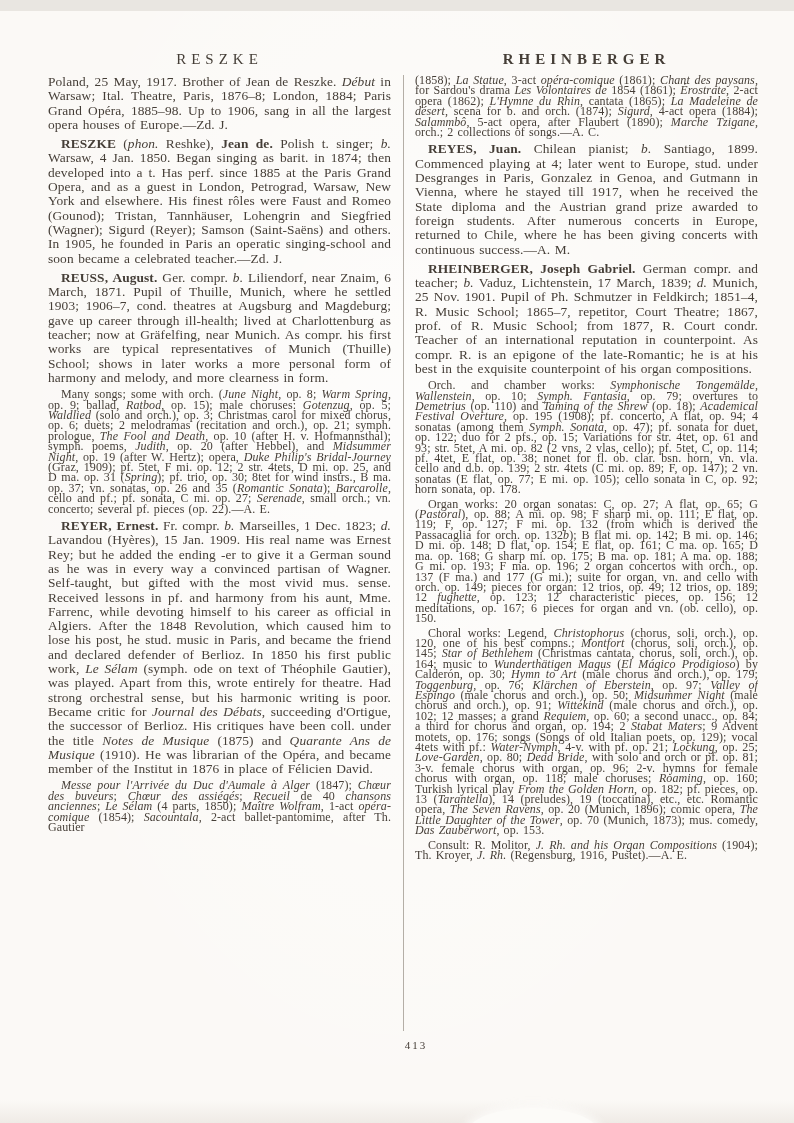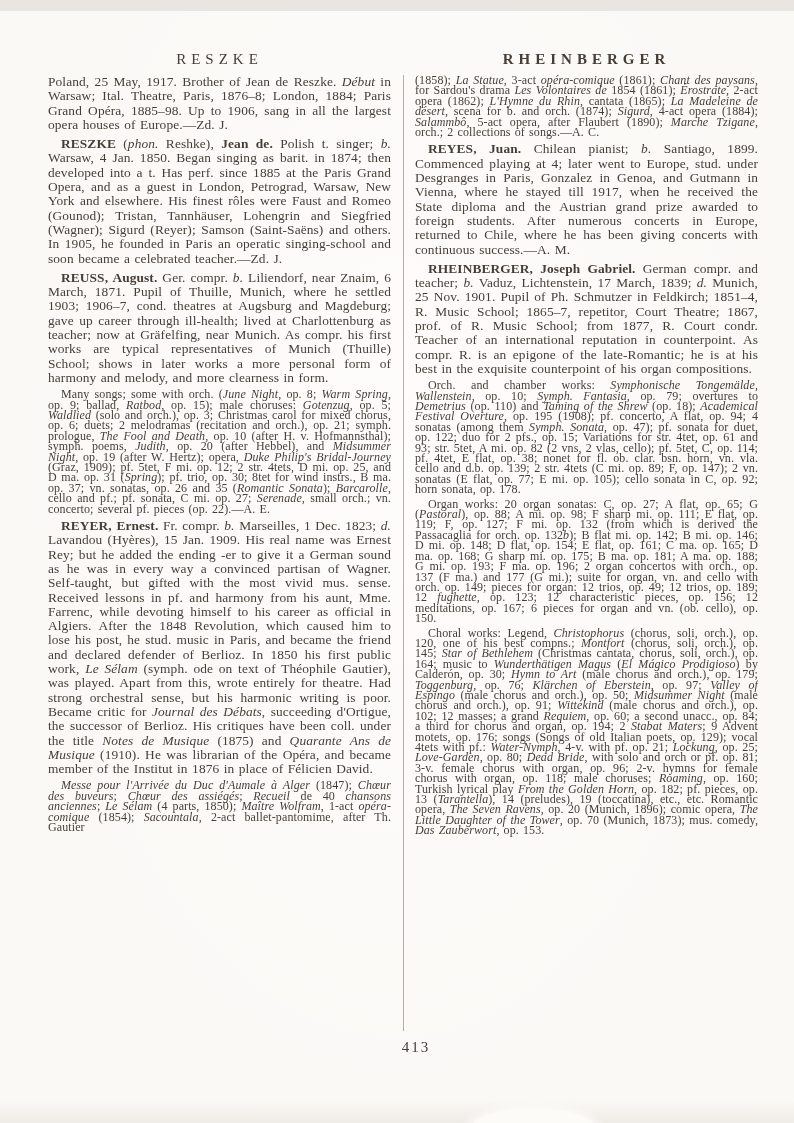--- a/index.html
+++ b/index.html
@@ -57,21 +57,21 @@
     font-size:12px;line-height:10.4px;
     margin-top:4px;
   }
   p.para.first{margin-top:0;}
   p.para.indent{text-indent:13px;}
   .seg-b{font-weight:bold;}
   .seg-i{font-style:italic;}
   .page-number{
     position:absolute;top:1028px;left:416px;
     transform:translateX(-50%);
-    font-size:15px;letter-spacing:2px;
+    font-size:11px;letter-spacing:2px;
     color:var(--ink,#453e37);
   }
   .scan-edge{
     position:absolute;bottom:0;left:0;right:0;height:34px;
     background:linear-gradient(to bottom, rgba(222,217,210,0), #e9e4de);
     pointer-events:none;
   }
   .scan-edge .bump{
     position:absolute;bottom:-22px;left:468px;
     width:130px;height:48px;border-radius:50%;
@@ -99,20 +99,21 @@
         <p class="para small indent"><span class="seg-i">Messe pour l'Arrivée du Duc d'Aumale à Alger</span><span class="seg-n"> (1847); </span><span class="seg-i">Chœur des buveurs</span><span class="seg-n">; </span><span class="seg-i">Chœur des assiégés</span><span class="seg-n">; </span><span class="seg-i">Recueil</span><span class="seg-n"> de 40 </span><span class="seg-i">chansons anciennes</span><span class="seg-n">; </span><span class="seg-i">Le Sélam</span><span class="seg-n"> (4 parts, 1850); </span><span class="seg-i">Maître Wolfram</span><span class="seg-n">, 1-act </span><span class="seg-i">opéra-comique</span><span class="seg-n"> (1854); </span><span class="seg-i">Sacountala</span><span class="seg-n">, 2-act ballet-pantomime, after Th. Gautier</span></p>
       </div>
     <div class="rule"></div>
     <div class="col right">
         <p class="para small first"><span class="seg-n">(1858); </span><span class="seg-i">La Statue</span><span class="seg-n">, 3-act </span><span class="seg-i">opéra-comique</span><span class="seg-n"> (1861); </span><span class="seg-i">Chant des paysans</span><span class="seg-n">, for Sardou's drama </span><span class="seg-i">Les Volontaires de</span><span class="seg-n"> 1854 (1861); </span><span class="seg-i">Érostrate</span><span class="seg-n">, 2-act opera (1862); </span><span class="seg-i">L'Hymne du Rhin</span><span class="seg-n">, cantata (1865); </span><span class="seg-i">La Madeleine de désert</span><span class="seg-n">, scena for b. and orch. (1874); </span><span class="seg-i">Sigurd</span><span class="seg-n">, 4-act opera (1884); </span><span class="seg-i">Salammbô</span><span class="seg-n">, 5-act opera, after Flaubert (1890); </span><span class="seg-i">Marche Tzigane</span><span class="seg-n">, orch.; 2 collections of songs.—A. C.</span></p>
         <p class="para body indent"><span class="seg-b">REYES, Juan.</span><span class="seg-n"> Chilean pianist; </span><span class="seg-i">b.</span><span class="seg-n"> Santiago, 1899. Commenced playing at 4; later went to Europe, stud. under Desgranges in Paris, Gonzalez in Genoa, and Gutmann in Vienna, where he stayed till 1917, when he received the State diploma and the Austrian grand prize awarded to foreign students. After numerous concerts in Europe, returned to Chile, where he has been giving concerts with continuous success.—A. M.</span></p>
         <p class="para body indent"><span class="seg-b">RHEINBERGER, Joseph Gabriel.</span><span class="seg-n"> German compr. and teacher; </span><span class="seg-i">b.</span><span class="seg-n"> Vaduz, Lichtenstein, 17 March, 1839; </span><span class="seg-i">d.</span><span class="seg-n"> Munich, 25 Nov. 1901. Pupil of Ph. Schmutzer in Feldkirch; 1851–4, R. Music School; 1865–7, repetitor, Court Theatre; 1867, prof. of R. Music School; from 1877, R. Court condr. Teacher of an international reputation in counterpoint. As compr. R. is an epigone of the late-Romantic; he is at his best in the exquisite counterpoint of his organ compositions.</span></p>
         <p class="para small indent"><span class="seg-n">Orch. and chamber works: </span><span class="seg-i">Symphonische Tongemälde, Wallenstein</span><span class="seg-n">, op. 10; </span><span class="seg-i">Symph. Fantasia</span><span class="seg-n">, op. 79; overtures to </span><span class="seg-i">Demetrius</span><span class="seg-n"> (op. 110) and </span><span class="seg-i">Taming of the Shrew</span><span class="seg-n"> (op. 18); </span><span class="seg-i">Academical Festival Overture</span><span class="seg-n">, op. 195 (1908); pf. concerto, A flat, op. 94; 4 sonatas (among them </span><span class="seg-i">Symph. Sonata</span><span class="seg-n">, op. 47); pf. sonata for duet, op. 122; duo for 2 pfs., op. 15; Variations for str. 4tet, op. 61 and 93; str. 5tet, A mi. op. 82 (2 vns, 2 vlas, cello); pf. 5tet, C, op. 114; pf. 4tet, E flat, op. 38; nonet for fl. ob. clar. bsn. horn, vn. vla. cello and d.b. op. 139; 2 str. 4tets (C mi. op. 89; F, op. 147); 2 vn. sonatas (E flat, op. 77; E mi. op. 105); cello sonata in C, op. 92; horn sonata, op. 178.</span></p>
         <p class="para small indent"><span class="seg-n">Organ works: 20 organ sonatas: C, op. 27; A flat, op. 65; G (</span><span class="seg-i">Pastoral</span><span class="seg-n">), op. 88; A mi. op. 98; F sharp mi. op. 111; E flat, op. 119; F, op. 127; F mi. op. 132 (from which is derived the Passacaglia for orch. op. 132</span><span class="seg-i">b</span><span class="seg-n">); B flat mi. op. 142; B mi. op. 146; D mi. op. 148; D flat, op. 154; E flat, op. 161; C ma. op. 165; D ma. op. 168; G sharp mi. op. 175; B ma. op. 181; A ma. op. 188; G mi. op. 193; F ma. op. 196; 2 organ concertos with orch., op. 137 (F ma.) and 177 (G mi.); suite for organ, vn. and cello with orch. op. 149; pieces for organ: 12 trios, op. 49; 12 trios, op. 189; 12 </span><span class="seg-i">fughette</span><span class="seg-n">, op. 123; 12 characteristic pieces, op. 156; 12 meditations, op. 167; 6 pieces for organ and vn. (ob. cello), op. 150.</span></p>
         <p class="para small indent"><span class="seg-n">Choral works: Legend, </span><span class="seg-i">Christophorus</span><span class="seg-n"> (chorus, soli, orch.), op. 120, one of his best compns.; </span><span class="seg-i">Montfort</span><span class="seg-n"> (chorus, soli, orch.), op. 145; </span><span class="seg-i">Star of Bethlehem</span><span class="seg-n"> (Christmas cantata, chorus, soli, orch.), op. 164; music to </span><span class="seg-i">Wunderthätigen Magus</span><span class="seg-n"> (</span><span class="seg-i">El Mágico Prodigioso</span><span class="seg-n">) by Calderón, op. 30; </span><span class="seg-i">Hymn to Art</span><span class="seg-n"> (male chorus and orch.), op. 179; </span><span class="seg-i">Toggenburg</span><span class="seg-n">, op. 76; </span><span class="seg-i">Klärchen of Eberstein</span><span class="seg-n">, op. 97; </span><span class="seg-i">Valley of Espingo</span><span class="seg-n"> (male chorus and orch.), op. 50; </span><span class="seg-i">Midsummer Night</span><span class="seg-n"> (male chorus and orch.), op. 91; </span><span class="seg-i">Wittekind</span><span class="seg-n"> (male chorus and orch.), op. 102; 12 masses; a grand </span><span class="seg-i">Requiem</span><span class="seg-n">, op. 60; a second unacc., op. 84; a third for chorus and organ, op. 194; 2 </span><span class="seg-i">Stabat Maters</span><span class="seg-n">; 9 Advent motets, op. 176; songs (Songs of old Italian poets, op. 129); vocal 4tets with pf.: </span><span class="seg-i">Water-Nymph</span><span class="seg-n">, 4-v. with pf. op. 21; </span><span class="seg-i">Lockung</span><span class="seg-n">, op. 25; </span><span class="seg-i">Love-Garden</span><span class="seg-n">, op. 80; </span><span class="seg-i">Dead Bride</span><span class="seg-n">, with solo and orch or pf. op. 81; 3-v. female chorus with organ, op. 96; 2-v. hymns for female chorus with organ, op. 118; male choruses; </span><span class="seg-i">Roaming</span><span class="seg-n">, op. 160; Turkish lyrical play </span><span class="seg-i">From the Golden Horn</span><span class="seg-n">, op. 182; pf. pieces, op. 13 (</span><span class="seg-i">Tarantella</span><span class="seg-n">), 14 (preludes), 19 (toccatina), etc., etc. Romantic opera, </span><span class="seg-i">The Seven Ravens</span><span class="seg-n">, op. 20 (Munich, 1896); comic opera, </span><span class="seg-i">The Little Daughter of the Tower</span><span class="seg-n">, op. 70 (Munich, 1873); mus. comedy, </span><span class="seg-i">Das Zauberwort</span><span class="seg-n">, op. 153.</span></p>
+        <p class="para small indent"><span class="seg-n">Consult: R. Molitor, </span><span class="seg-i">J. Rh. and his Organ Compositions</span><span class="seg-n"> (1904); Th. Kroyer, </span><span class="seg-i">J. Rh.</span><span class="seg-n"> (Regensburg, 1916, Pustet).—A. E.</span></p>
       </div>
   </div>
 
   <div class="page-number">413</div>
 
   <div class="scan-edge">
     <div class="bump"></div>
   </div>
 
 </div>

